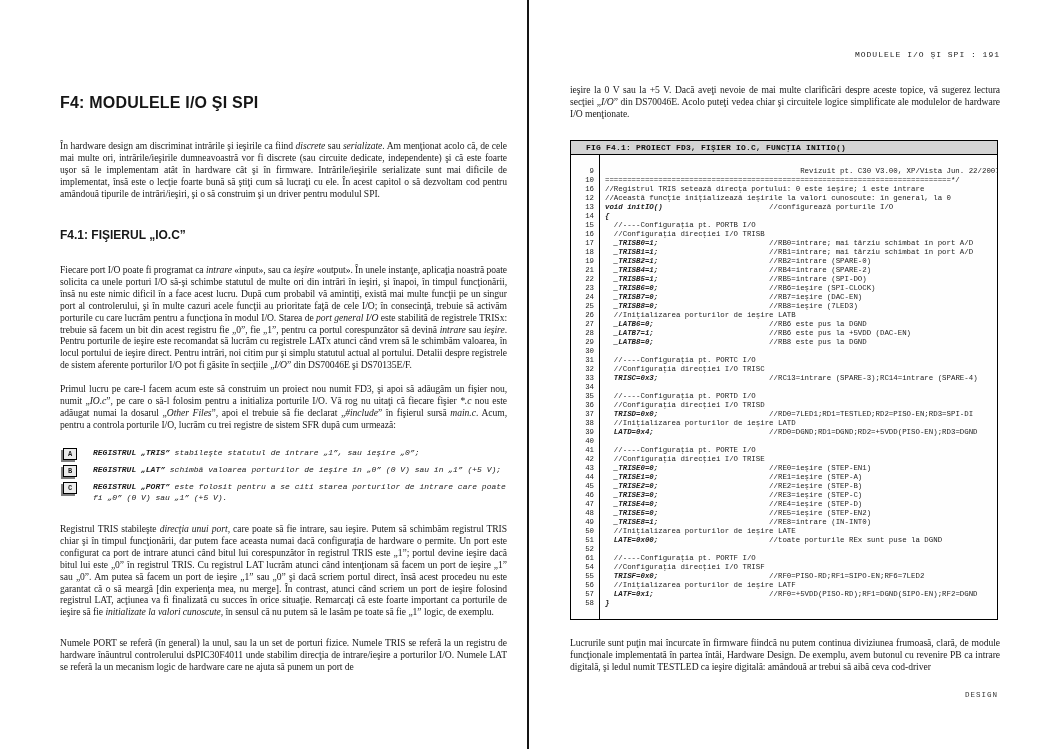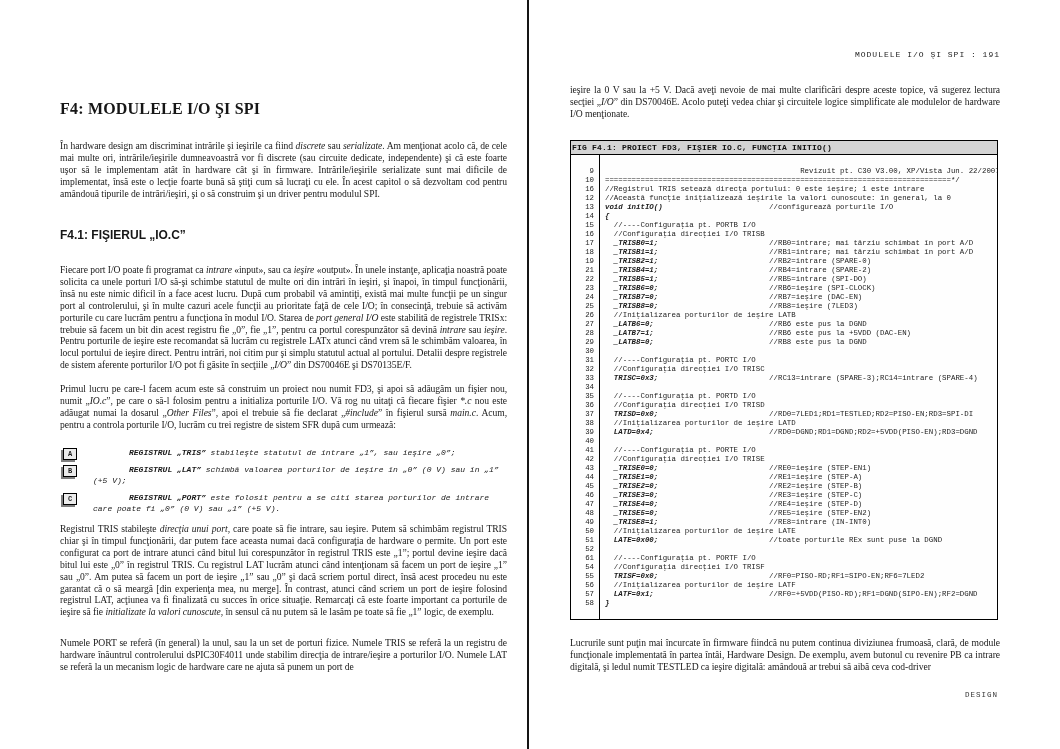--- a/index.html
+++ b/index.html
@@ -4,47 +4,47 @@
 <style>
   html,body{margin:0;padding:0;background:#e9e9e9;}
   .canvas{position:relative;width:1060px;height:749px;background:#ffffff;overflow:hidden;
           font-family:"Liberation Serif",serif;color:#111;}
   .divider{position:absolute;left:527px;top:0;width:2px;height:749px;background:#151515;}
 
   .page{position:absolute;top:0;height:749px;}
   .page.left{left:60px;width:447px;}
   .page.right{left:570px;width:430px;}
 
-  h1.chapter{position:absolute;top:100px;left:0;margin:0;font-family:Liberation Serif, serif;
+  h1.chapter{position:absolute;top:94px;left:0;margin:0;font-family:Liberation Sans, sans-serif;
              font-size:16px;font-weight:bold;letter-spacing:.2px;color:#161616;}
   h2.section{position:absolute;left:0;margin:0;font-family:"Liberation Sans",sans-serif;
              font-size:12px;font-weight:bold;color:#161616;}
   p.body{position:absolute;left:0;right:0;margin:0;font-size:9.6px;line-height:11.9px;
          text-align:justify;letter-spacing:-0.05px;color:#1a1a1a;}
   .it{font-style:italic;margin-top:48px;}
 
   .reglist{position:absolute;left:3px;right:0;}
   .li{position:relative;padding-left:30px;margin-bottom:6px;
       font-family:"Liberation Mono",monospace;font-size:8px;line-height:11px;
       font-style:italic;color:#1a1a1a;}
   .badge{position:absolute;left:0;top:1px;width:12px;height:10px;border:1px solid #000;
          background:#ececec;box-shadow:-2px 2px 0 rgba(0,0,0,.5);
          font-style:normal;font-weight:bold;font-size:7px;line-height:10px;text-align:center;}
-  .li-strong{font-weight:bold;margin-left:36px;}
+  .li-strong{font-weight:bold;}
 
   .running-header{position:absolute;top:50px;right:0;font-family:"Liberation Mono",monospace;
                   font-size:8px;letter-spacing:1px;color:#222;}
   .page-footer{position:absolute;top:691px;right:2px;font-family:"Liberation Mono",monospace;
                font-size:7.5px;letter-spacing:1px;color:#333;}
 
   .fig{position:absolute;top:140px;left:0;width:428px;height:480px;border:1px solid #000;
        background:#fefefe;overflow:hidden;box-sizing:border-box;}
   .fig-header{height:13px;background:#d4d4d4;border-bottom:1px solid #000;
               font-family:"Liberation Mono",monospace;font-weight:bold;font-size:8px;
-              line-height:13px;padding-left:1px;letter-spacing:.2px;color:#101010;}
+              line-height:13px;padding-left:15px;letter-spacing:.2px;color:#101010;}
   .fig-body{position:relative;height:464px;}
   .numline{position:absolute;left:28px;top:0;bottom:0;width:1px;background:#000;}
   .rows{padding-top:12px;}
   .crow{display:flex;height:9px;font-family:"Liberation Mono",monospace;font-size:7.4px;
         line-height:9px;white-space:pre;color:#1b1b1b;}
   .ln{flex:none;width:23px;padding-right:5px;text-align:right;}
   .cd{flex:1;padding-left:6px;overflow:hidden;}
   .cc{font-weight:bold;font-style:italic;}
 </style>
 </head>

